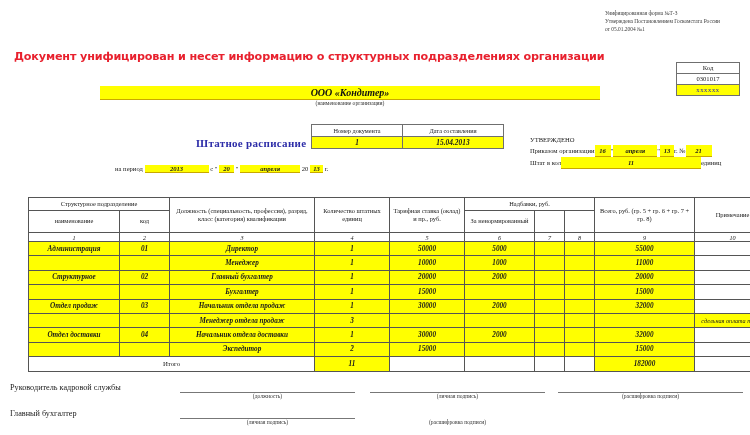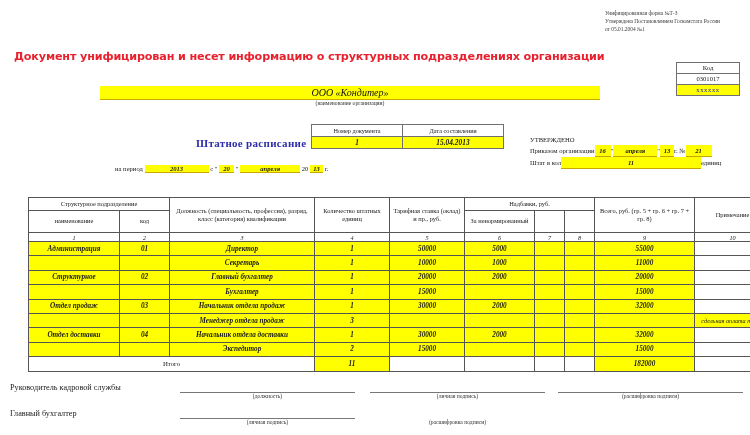--- a/index.html
+++ b/index.html
@@ -41,21 +41,21 @@
   .kod-val{background:#fff;}
   .kod-x{background:#ffff00;color:#2d2da8;letter-spacing:0.6px;}
 
   
   .org-field{
     position:absolute;left:100px;top:86px;width:500px;height:13px;
     background:#ffff00;border-bottom:1px solid #c9a800;
     text-align:center;
   }
   .org-name{
-    font-style:italic;font-weight:normal;font-size:10px;line-height:13px;
+    font-style:italic;font-weight:bold;font-size:10px;line-height:13px;
     color:#111;
   }
   .org-cap{
     position:absolute;left:100px;top:100px;width:500px;
     text-align:center;font-size:5.6px;color:#333;
   }
 
   
   .sr-title{
     position:absolute;left:196px;top:137px;
@@ -261,21 +261,21 @@
           <td class="y it">50000</td>
           <td class="y it">5000</td>
           <td class="y it"></td>
           <td class="y it"></td>
           <td class="y it">55000</td>
           <td class="w note-cell"></td>
         </tr>
         <tr class="drow">
           <td class="y lft it"></td>
           <td class="y it"></td>
-          <td class="y lft it">Секретарь</td>
+          <td class="y lft it">Менеджер</td>
           <td class="y it">1</td>
           <td class="y it">10000</td>
           <td class="y it">1000</td>
           <td class="y it"></td>
           <td class="y it"></td>
           <td class="y it">11000</td>
           <td class="w note-cell"></td>
         </tr>
         <tr class="drow">
           <td class="y lft it">Структурное</td>

